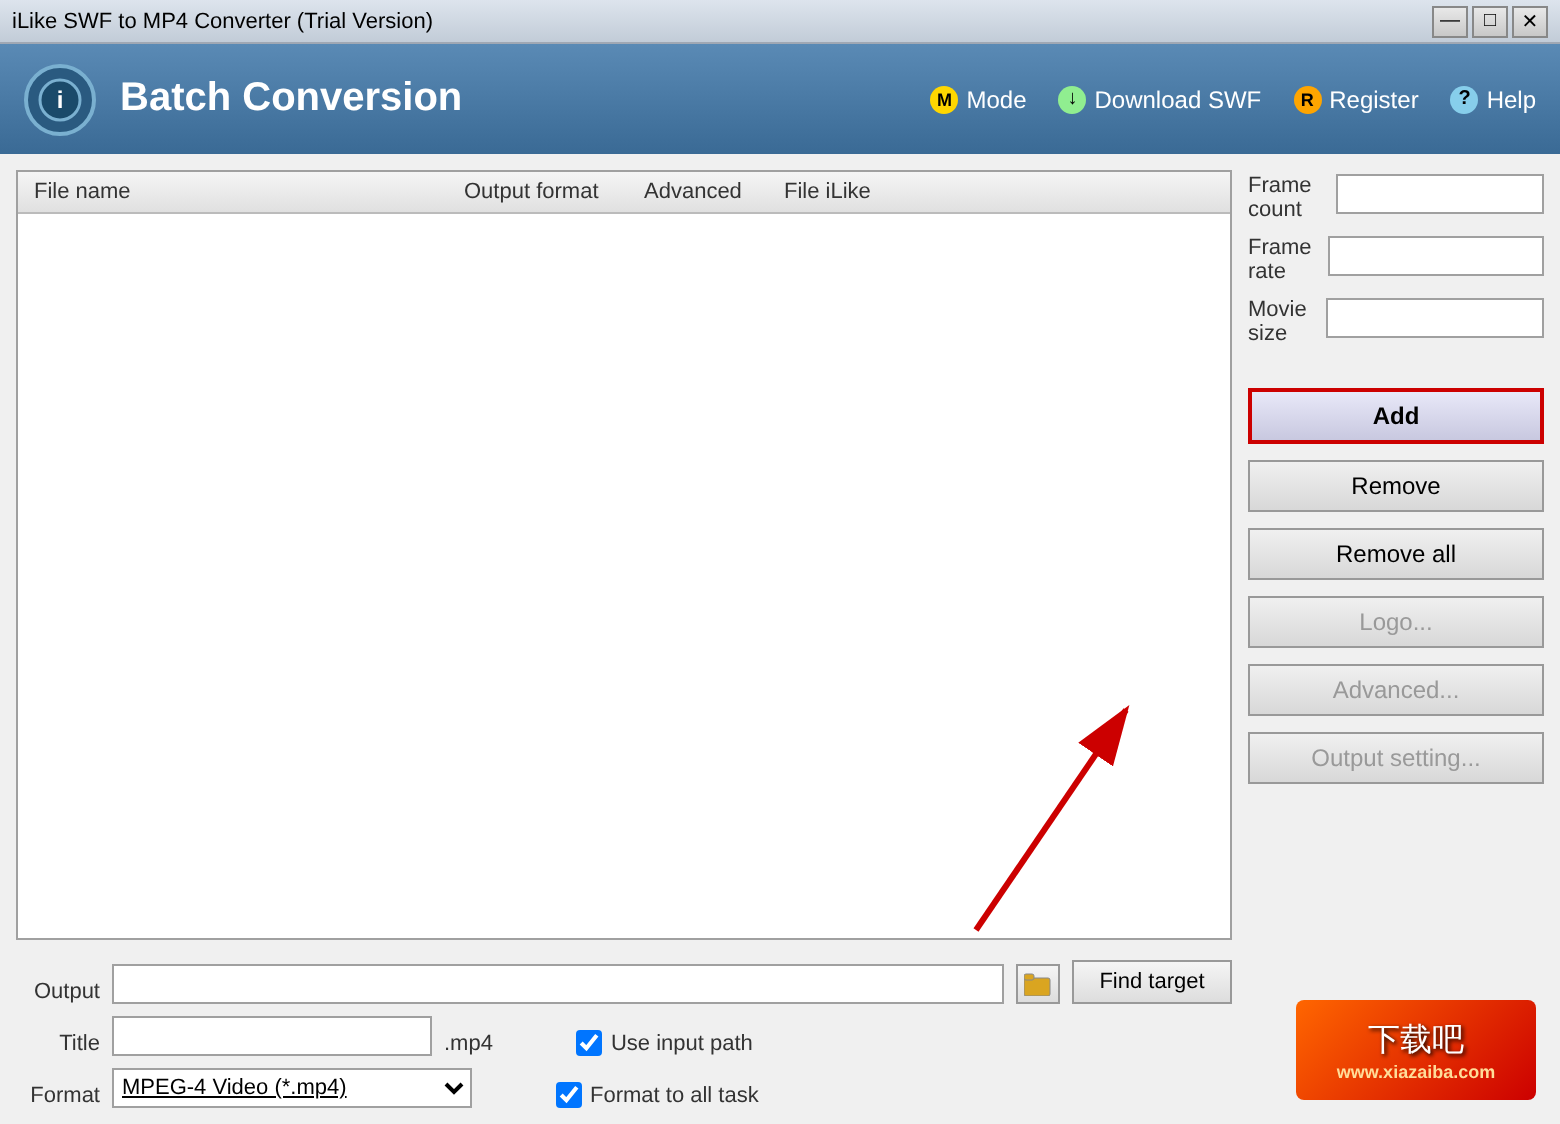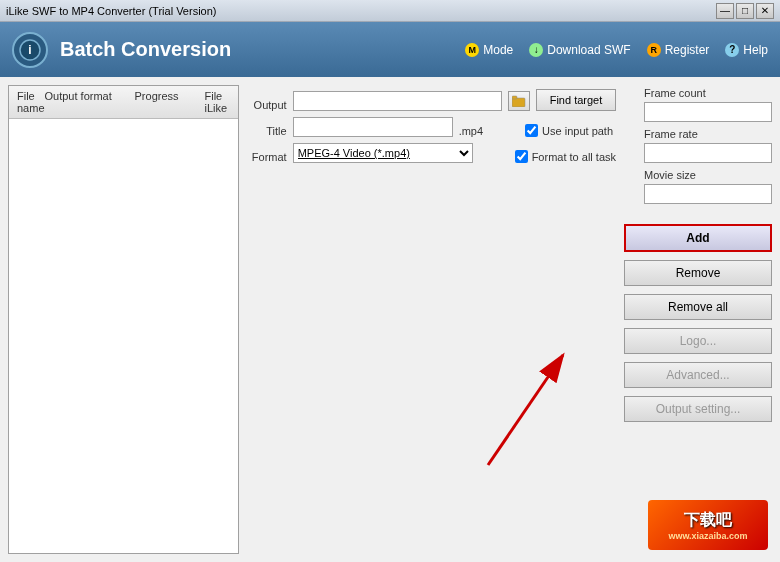--- a/index.html
+++ b/index.html
@@ -105,21 +105,21 @@
       display: flex;
       padding: 8px;
       gap: 8px;
       height: calc(562px - 22px - 55px);
     }
 
     
     .file-panel {
       flex: 1;
       display: flex;
-      flex-direction: row;
+      flex-direction: column;
       gap: 6px;
     }
 
     .file-table-container {
       border: 1px solid #a0a0a0;
       background: #fff;
       flex: 1;
       overflow: hidden;
     }
 
@@ -223,23 +223,22 @@
     
     .right-panel {
       width: 148px;
       display: flex;
       flex-direction: column;
       gap: 6px;
       padding-top: 2px;
     }
     .right-section {
       display: flex;
-      flex-direction: column;
+      flex-direction: row;
       gap: 2px;
-      margin-left: 20px;
     }
     .right-label {
       font-size: 11px;
       color: #333;
       margin-bottom: 1px;
     }
     .right-input {
       width: 100%;
       height: 20px;
       border: 1px solid #a0a0a0;
@@ -283,21 +282,21 @@
       flex-direction: column;
       align-items: center;
       justify-content: center;
       color: #fff;
       font-size: 14px;
       font-weight: bold;
       overflow: hidden;
     }
     .watermark-text1 {
       font-size: 16px;
-      font-weight: 700;
+      font-weight: 400;
       color: #fff;
       text-shadow: 1px 1px 2px #000;
     }
     .watermark-text2 {
       font-size: 9px;
       color: #ffdd99;
     }
 
     .content-area {
       position: relative;
@@ -357,21 +356,21 @@
 </div>
 
 <div class="main">
   <div class="content-area">
 
     <div class="file-panel">
       <div class="file-table-container">
         <div class="file-table-header">
           <div class="file-table-header-cell">File name</div>
           <div class="file-table-header-cell">Output format</div>
-          <div class="file-table-header-cell">Progress</div>
+          <div class="file-table-header-cell">Advanced</div>
           <div class="file-table-header-cell">File iLike</div>
         </div>
         <div class="file-table-body">
           
         </div>
       </div>
 
       <div class="bottom-controls">
 
         <div class="bottom-row">

